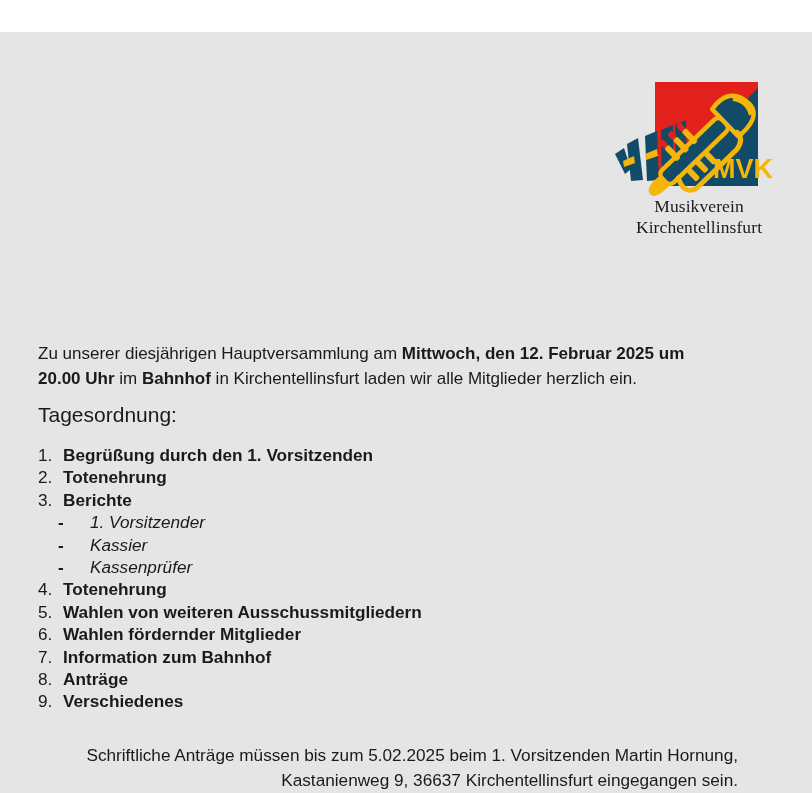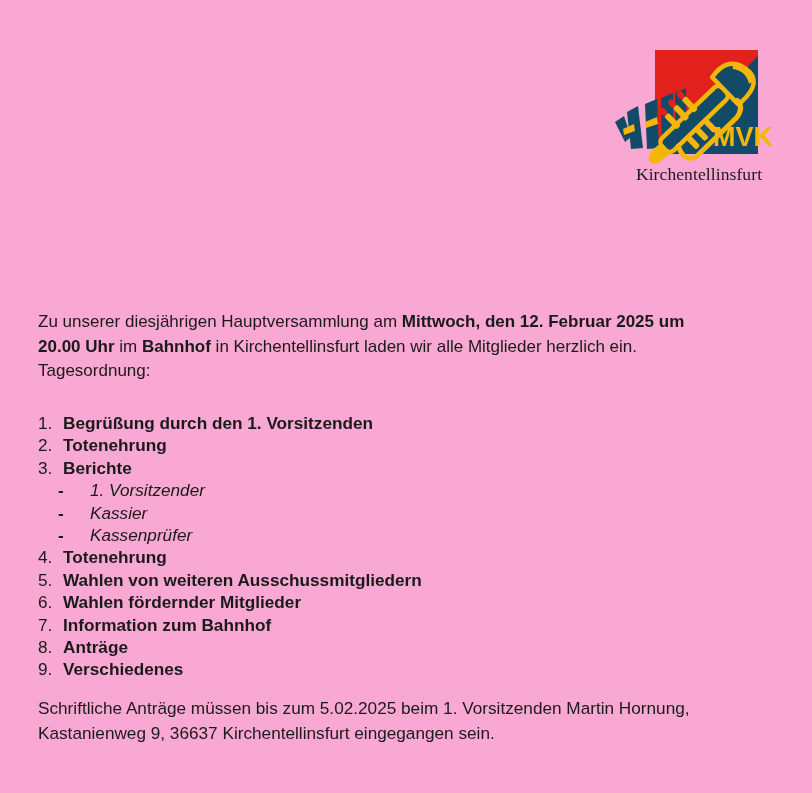--- a/index.html
+++ b/index.html
@@ -14,21 +14,22 @@
     position: relative;
     overflow: hidden;
     font-family: "Liberation Sans", sans-serif;
     color: #1a1a1a;
     -webkit-font-smoothing: antialiased;
   }
 
   .page {
     position: absolute;
     inset: 0;
-    background: #f9a8d4;
+    background: #e5e5e5;
+    margin-top: 32px;
   }
 
   
   .logo-block {
     position: absolute;
     top: 36px;
     left: 601px;
     width: 196px;
     height: 170px;
   }
@@ -70,22 +71,22 @@
     width: 684px;
     font-size: 17px;
     line-height: 25px;
     color: #1a1a1a;
   }
   .intro b { font-weight: bold; }
 
   .agenda-title {
     position: absolute;
     left: 38px;
-    top: 360px;
-    font-size: 17px;
+    top: 372px;
+    font-size: 21px;
     line-height: 22px;
     color: #1a1a1a;
   }
 
   .agenda {
     position: absolute;
     left: 38px;
     top: 412px;
     width: 600px;
   }
@@ -115,25 +116,26 @@
     width: 32px;
     flex: 0 0 32px;
     font-weight: bold;
     text-align: left;
   }
   .agenda-sub .txt { flex: 1 1 auto; font-style: italic; }
 
   .closing {
     position: absolute;
     left: 38px;
-    top: 696px;
+    top: 711px;
     width: 700px;
     font-size: 17.2px;
     line-height: 25px;
     color: #1a1a1a;
+    text-align: right;
   }
 </style>
 </head>
 <body>
 
 <div class="page">
 
   <div class="logo-block">
 
     <div class="logo-mark">
@@ -186,20 +188,21 @@
             <rect x="78" y="36" width="6" height="8" rx="2"></rect>
             <rect x="90" y="36" width="6" height="8" rx="2"></rect>
           </g>
         </g>
 
         <text x="112" y="110" font-family="Liberation Sans, sans-serif" font-size="27" font-weight="bold" fill="#F5B60C">MVK</text>
       </svg>
     </div>
 
     <div class="logo-wordmark">
+      <span class="ln">Musikverein</span>
       <span class="ln">Kirchentellinsfurt</span>
     </div>
   </div>
 
   <p class="intro"><span>Zu unserer diesjährigen Hauptversammlung am </span><b>Mittwoch, den 12. Februar 2025 um 20.00 Uhr</b><span> im </span><b>Bahnhof</b><span> in Kirchentellinsfurt laden wir alle Mitglieder herzlich ein.</span></p>
 
   <div class="agenda-title">Tagesordnung:</div>
 
   <div class="agenda">
 

